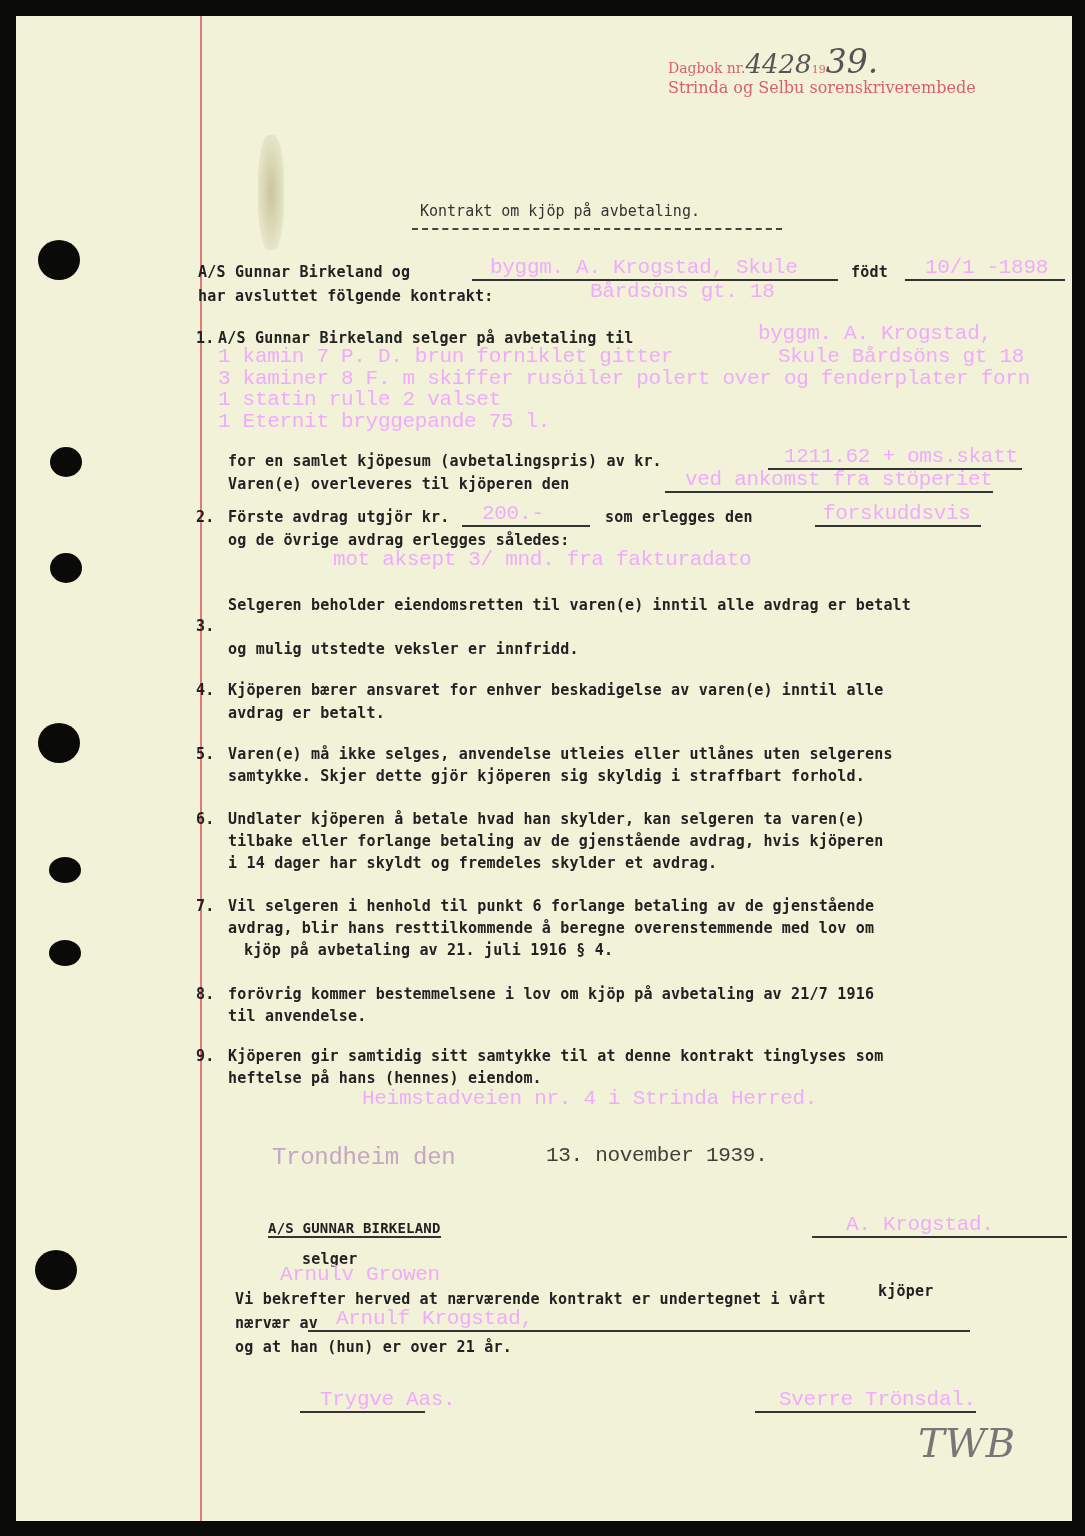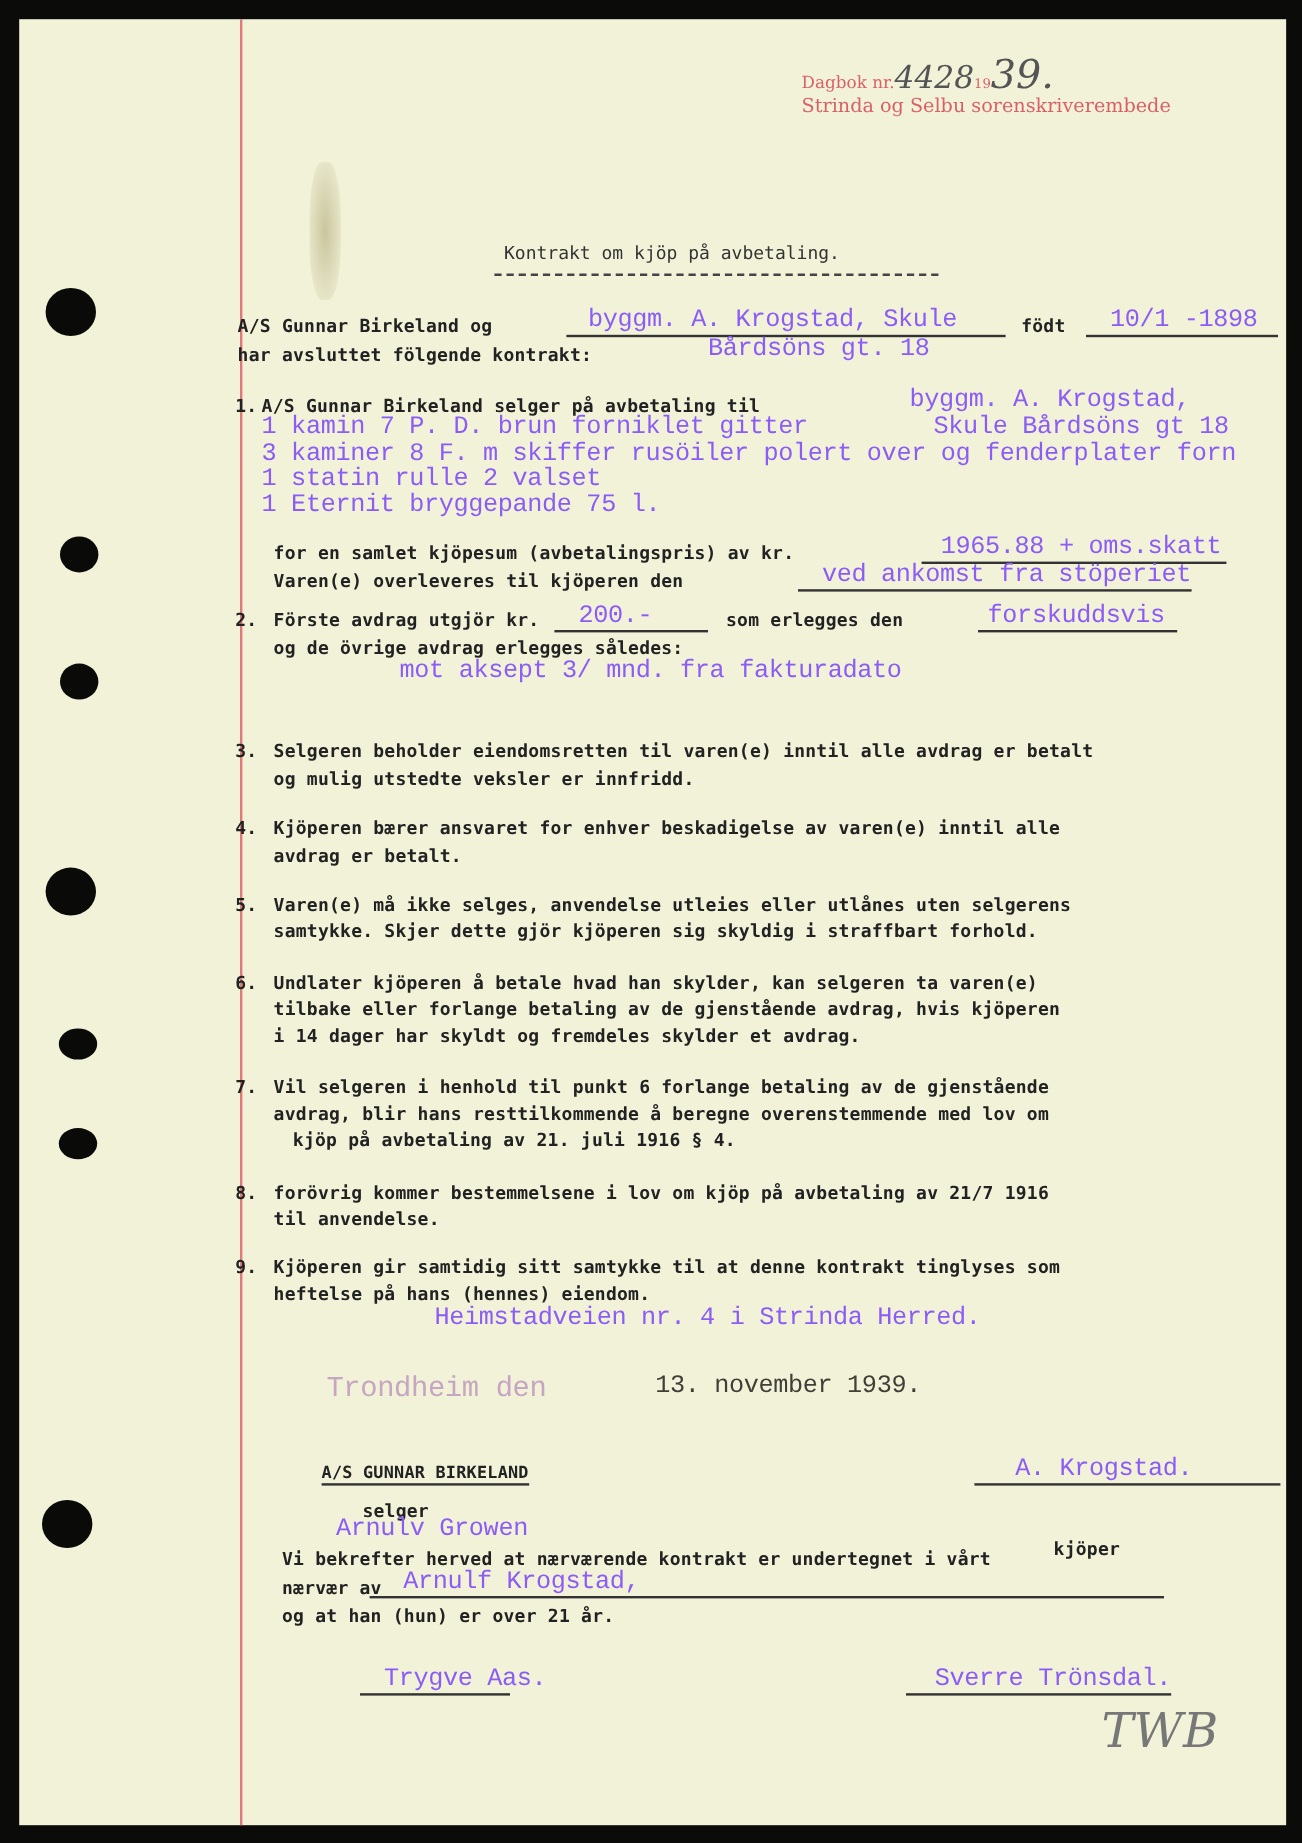--- a/index.html
+++ b/index.html
@@ -6,21 +6,21 @@
   body { width:1085px; height:1536px; background:#0b0b09; position:relative; overflow:hidden;
          font-family:"DejaVu Sans Mono", monospace; color:#2a2a26; }
   .paper { position:absolute; left:16px; top:16px; width:1056px; height:1505px;
            background:#f1f2d8; }
   .margin-line { position:absolute; left:200px; top:16px; width:2px; height:1505px; background:#e07a7a; }
   .hole { position:absolute; width:42px; height:40px; border-radius:50%; background:#0a0a08; }
   .stain { position:absolute; left:258px; top:135px; width:26px; height:115px; border-radius:40%;
            background:radial-gradient(ellipse, rgba(170,160,110,0.55), rgba(170,160,110,0)); }
   .t { position:absolute; white-space:nowrap; }
   .bold { font-weight:bold; font-size:15px; letter-spacing:0.2px; color:#222; }
-  .fill { font-family:"Liberation Mono", monospace; font-size:21px; color:#8b5cf6; letter-spacing:-0.3px; }
+  .fill { font-family:"Liberation Mono", monospace; font-size:21px; color:#f0abfc; letter-spacing:-0.3px; }
   .stamp { font-family:"DejaVu Serif", serif; color:#d9606a; }
   .hand { font-family:"DejaVu Serif", serif; font-style:italic; color:#444; }
   .ul { border-bottom:2px solid #333; }
   .title { font-size:15px; color:#333; }
 </style>
 </head>
 <body>
 
 <div class="paper"></div>
 <div class="margin-line"></div>
@@ -51,34 +51,34 @@
 
 <div class="t bold" style="left:196px;top:329px;">1.</div>
 <div class="t bold" style="left:218px;top:329px;">A/S Gunnar Birkeland selger på avbetaling til</div>
 <div class="t fill" style="left:758px;top:322px;">byggm. A. Krogstad,</div>
 <div class="t fill" style="left:218px;top:345px;">1 kamin 7 P. D. brun forniklet gitter</div>
 <div class="t fill" style="left:778px;top:345px;">Skule Bårdsöns gt 18</div>
 <div class="t fill" style="left:218px;top:367px;">3 kaminer 8 F. m skiffer rusöiler polert over og fenderplater forn</div>
 <div class="t fill" style="left:218px;top:388px;">1 statin rulle 2 valset</div>
 <div class="t fill" style="left:218px;top:410px;">1 Eternit bryggepande 75 l.</div>
 <div class="t bold" style="left:228px;top:452px;">for en samlet kjöpesum (avbetalingspris) av kr.</div>
-<div class="t fill ul" style="left:768px;top:445px;padding-left:16px;padding-right:4px;">1965.88 + oms.skatt</div>
+<div class="t fill ul" style="left:768px;top:445px;padding-left:16px;padding-right:4px;">1211.62 + oms.skatt</div>
 <div class="t bold" style="left:228px;top:475px;">Varen(e) overleveres til kjöperen den</div>
 <div class="t fill ul" style="left:665px;top:468px;padding-left:20px;">ved ankomst fra stöperiet</div>
 
 <div class="t bold" style="left:196px;top:508px;">2.</div>
 <div class="t bold" style="left:228px;top:508px;">Förste avdrag utgjör kr.</div>
 <div class="t fill ul" style="left:462px;top:502px;width:128px;padding-left:20px;box-sizing:border-box;">200.-</div>
 <div class="t bold" style="left:605px;top:508px;">som erlegges den</div>
 <div class="t fill ul" style="left:815px;top:502px;padding-left:8px;padding-right:10px;">forskuddsvis</div>
 <div class="t bold" style="left:228px;top:531px;">og de övrige avdrag erlegges således:</div>
 <div class="t fill" style="left:333px;top:548px;">mot aksept 3/ mnd. fra fakturadato</div>
 
 <div class="t bold" style="left:196px;top:617px;">3.</div>
-<div class="t bold" style="left:228px;top:617px;">Selgeren beholder eiendomsretten til varen(e) inntil alle avdrag er betalt</div>
+<div class="t bold" style="left:228px;top:596px;">Selgeren beholder eiendomsretten til varen(e) inntil alle avdrag er betalt</div>
 <div class="t bold" style="left:228px;top:640px;">og mulig utstedte veksler er innfridd.</div>
 
 <div class="t bold" style="left:196px;top:681px;">4.</div>
 <div class="t bold" style="left:228px;top:681px;">Kjöperen bærer ansvaret for enhver beskadigelse av varen(e) inntil alle</div>
 <div class="t bold" style="left:228px;top:704px;">avdrag er betalt.</div>
 
 <div class="t bold" style="left:196px;top:745px;">5.</div>
 <div class="t bold" style="left:228px;top:745px;">Varen(e) må ikke selges, anvendelse utleies eller utlånes uten selgerens</div>
 <div class="t bold" style="left:228px;top:767px;">samtykke. Skjer dette gjör kjöperen sig skyldig i straffbart forhold.</div>
 

